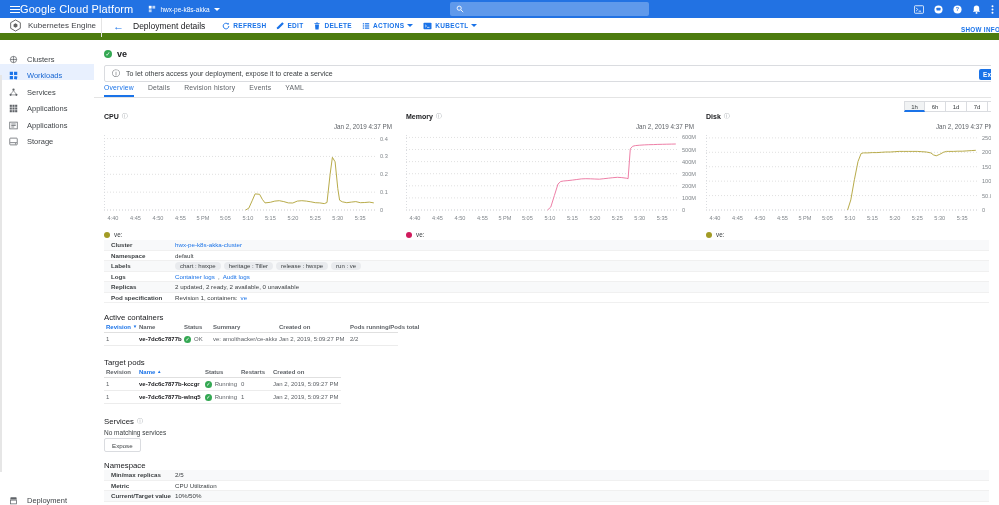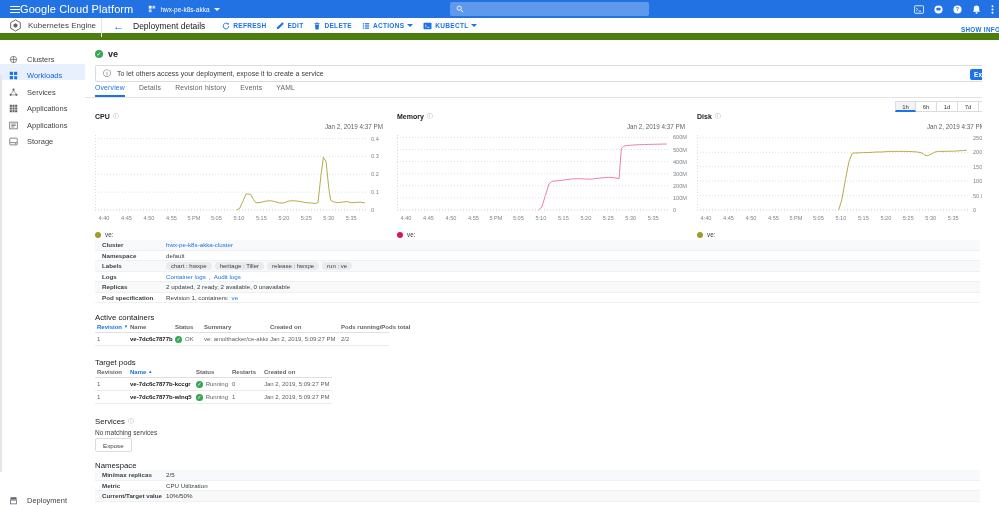--- a/index.html
+++ b/index.html
@@ -21,21 +21,21 @@
 .actionbar{display:flex;align-items:center;gap:10px;margin-left:17px}
 .abtn{display:flex;align-items:center;gap:3px;color:#1a73e8;font-size:6.5px;font-weight:bold;letter-spacing:.3px;white-space:nowrap}
 .show-info{position:absolute;left:961px;top:8px;color:#1a73e8;font-size:6.3px;font-weight:bold;letter-spacing:.3px;white-space:nowrap}
 .sidebar{position:absolute;left:0;top:40px;width:102px;height:465px;background:#fff;border-right:1px solid #e4e4e4}
 .snav{padding-top:7px}
 .sitem{height:16.5px;display:flex;align-items:flex-end;gap:9px;padding-left:9px;font-size:7.5px;color:#414549;cursor:pointer}
 .sitem.active{background:#e8f0fe;color:#1967d2}
 .sitem .sic{width:9px;height:9px;flex:0 0 9px}
 .marketplace{position:absolute;left:0;bottom:0;width:101px}
 .scrollthumb{position:absolute;left:0;top:35px;width:2px;height:397px;background:#e6e6e6}
-.main{position:absolute;left:85px;top:40px;width:897px;height:465px;overflow:hidden;background:#fff}
+.main{position:absolute;left:94px;top:40px;width:897px;height:465px;overflow:hidden;background:#fff}
 .dep-head{position:absolute;left:10px;top:9px;display:flex;align-items:center;gap:5px}
 .check{width:8px;height:8px;border-radius:50%;background:#34a853;color:#fff;font-size:6px;line-height:8px;text-align:center;display:inline-block;flex:0 0 8px}
 .dep-name{font-size:9px;font-weight:bold;color:#202124}
 .banner{position:absolute;left:10px;top:25px;width:922px;height:17px;border:1px solid #dadce0;border-radius:2px;display:flex;align-items:center;gap:6px;padding-left:7px;font-size:7px;color:#3c4043}
 .info-ic{color:#5f6368;font-size:8px;line-height:8px}
 .banner-btn{position:absolute;left:874px;top:2.5px;height:11px;background:#1a73e8;color:#fff;font-size:6.3px;font-weight:bold;letter-spacing:.3px;border-radius:2px;padding:0 4px;line-height:11px}
 .tabs{position:absolute;left:10px;top:44px;display:flex;gap:14px}
 .tab{font-size:6.8px;color:#5f6368;padding-bottom:4px;letter-spacing:.2px}
 .tab.active{color:#1a73e8;border-bottom:2px solid #1a73e8}
 .tabline{position:absolute;left:0;top:57px;width:897px;border-bottom:1px solid #e4e4e4}

